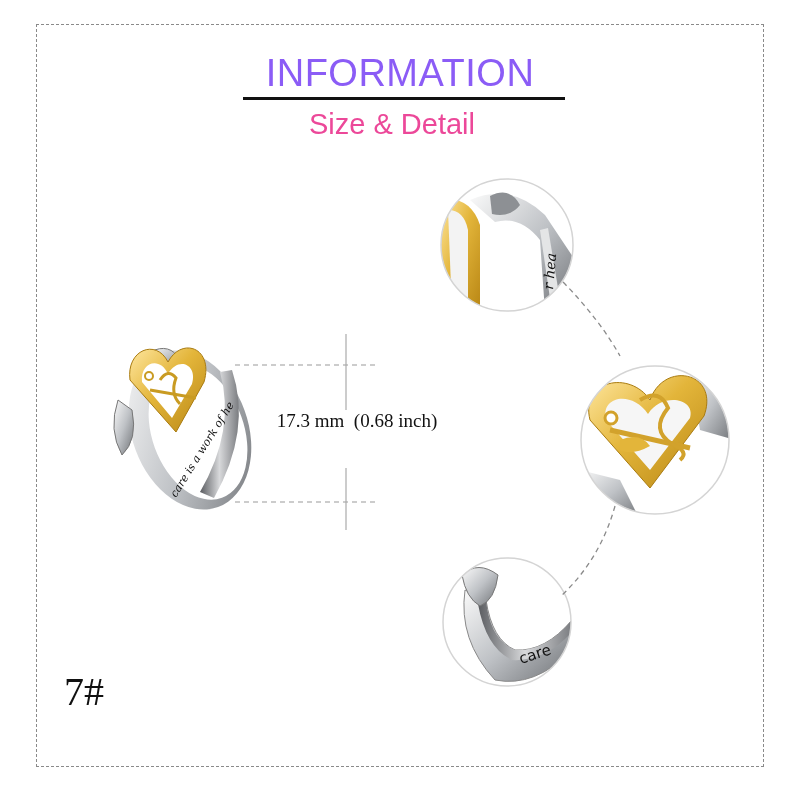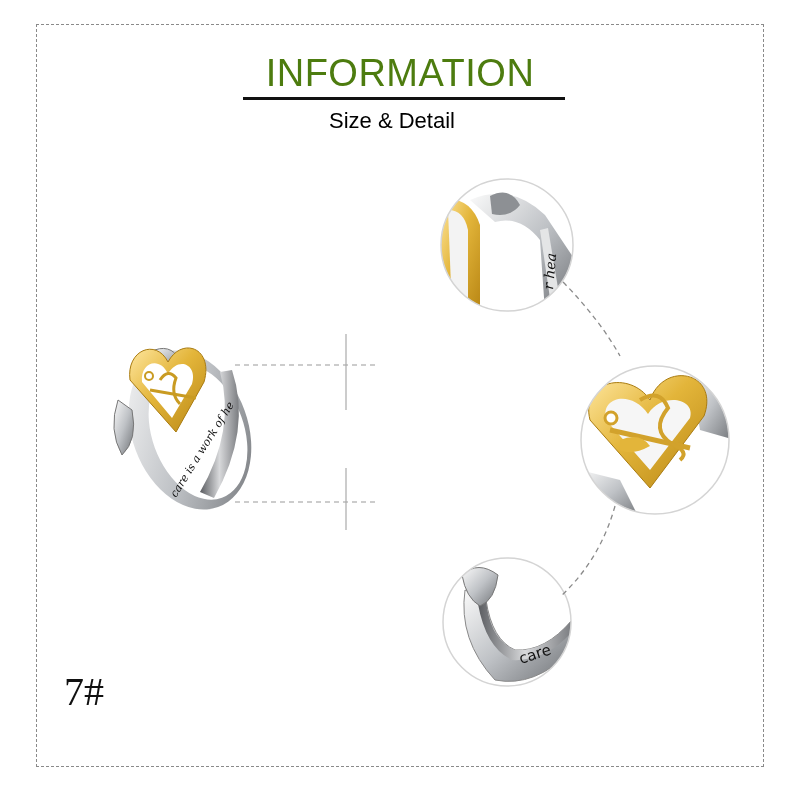--- a/index.html
+++ b/index.html
@@ -1,20 +1,20 @@
 <!DOCTYPE html>
 <html><head>
 <meta charset="utf-8">
 <style>
   html,body{margin:0;padding:0;background:#fff;}
   body{width:800px;height:800px;position:relative;overflow:hidden;font-family:"Liberation Sans",sans-serif;}
   .frame{position:absolute;left:36px;top:24px;width:728px;height:743px;border:1.5px dashed #8a8a8a;box-sizing:border-box;}
-  .title{position:absolute;left:0;width:800px;top:52px;text-align:center;font-size:38px;color:#4d7c0f;letter-spacing:0.5px;font-family:"Liberation Sans",sans-serif;}
+  .title{position:absolute;left:0;width:800px;top:52px;text-align:center;font-size:38px;color:#8b5cf6;letter-spacing:0.5px;font-family:"Liberation Sans",sans-serif;}
   .title-rule{position:absolute;left:243px;top:97px;width:322px;height:3px;background:#111;}
-  .subtitle{position:absolute;left:0;width:784px;top:108px;text-align:center;font-size:22px;color:#000000;font-family:"Liberation Sans",sans-serif;}
+  .subtitle{position:absolute;left:0;width:784px;top:108px;text-align:center;font-size:29px;color:#ec4899;font-family:"Liberation Sans",sans-serif;}
   .size-label{position:absolute;left:64px;top:668px;font-size:40px;font-family:"Liberation Serif",serif;color:#111;}
   .measure{position:absolute;left:257px;top:408px;font-family:"Liberation Serif",serif;font-size:19px;color:#111;line-height:26px;text-align:center;width:200px;}
   svg.main{position:absolute;left:0;top:0;}
 </style>
 </head>
 <body>
 
 <div class="frame"></div>
 
 <div class="title">INFORMATION</div>
@@ -113,15 +113,16 @@
     <circle cx="507" cy="622" r="64" fill="none" stroke="#d4d4d4" stroke-width="1.5"></circle>
   </g>
 
   <g fill="none" stroke="#8a8a8a" stroke-width="1.3" stroke-dasharray="5,4">
     <path d="M563 282 Q600 320 620 356"></path>
     <path d="M615 506 Q600 560 560 597"></path>
   </g>
 </svg>
 
 <div class="measure">
+  <div style="white-space:pre;">17.3 mm  (0.68 inch)</div>
 </div>
 
 <div class="size-label">7#</div>
 
 </body></html>

